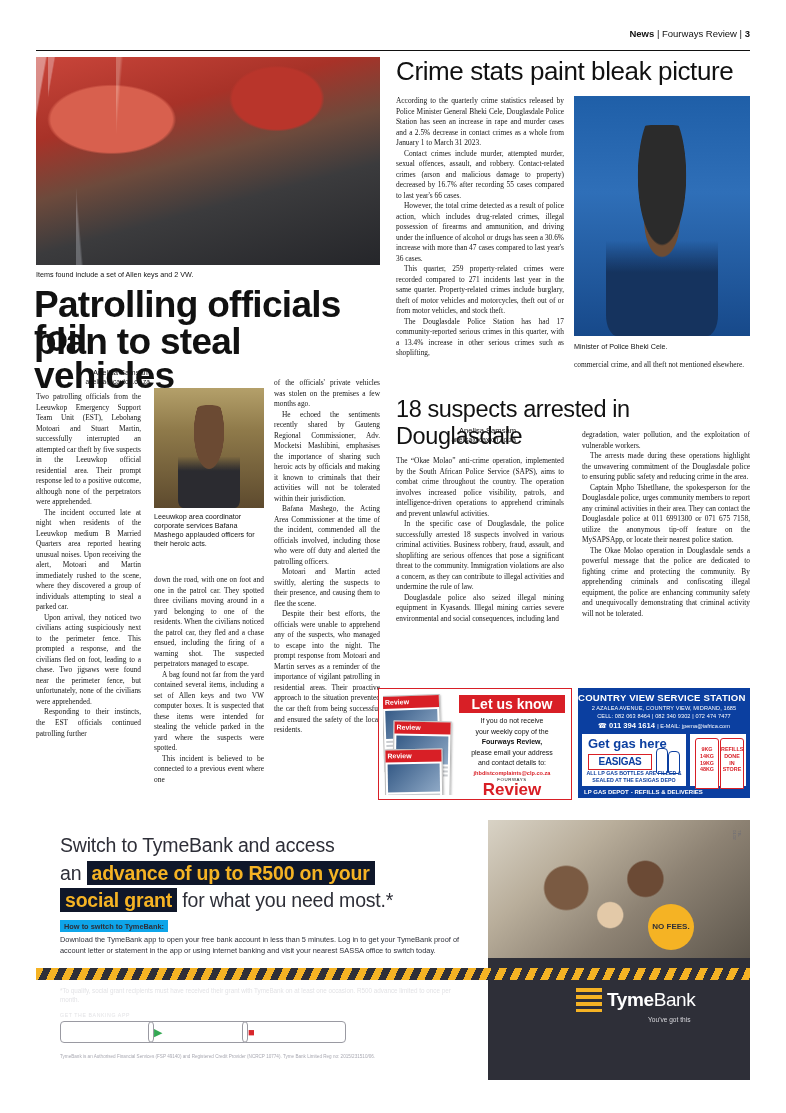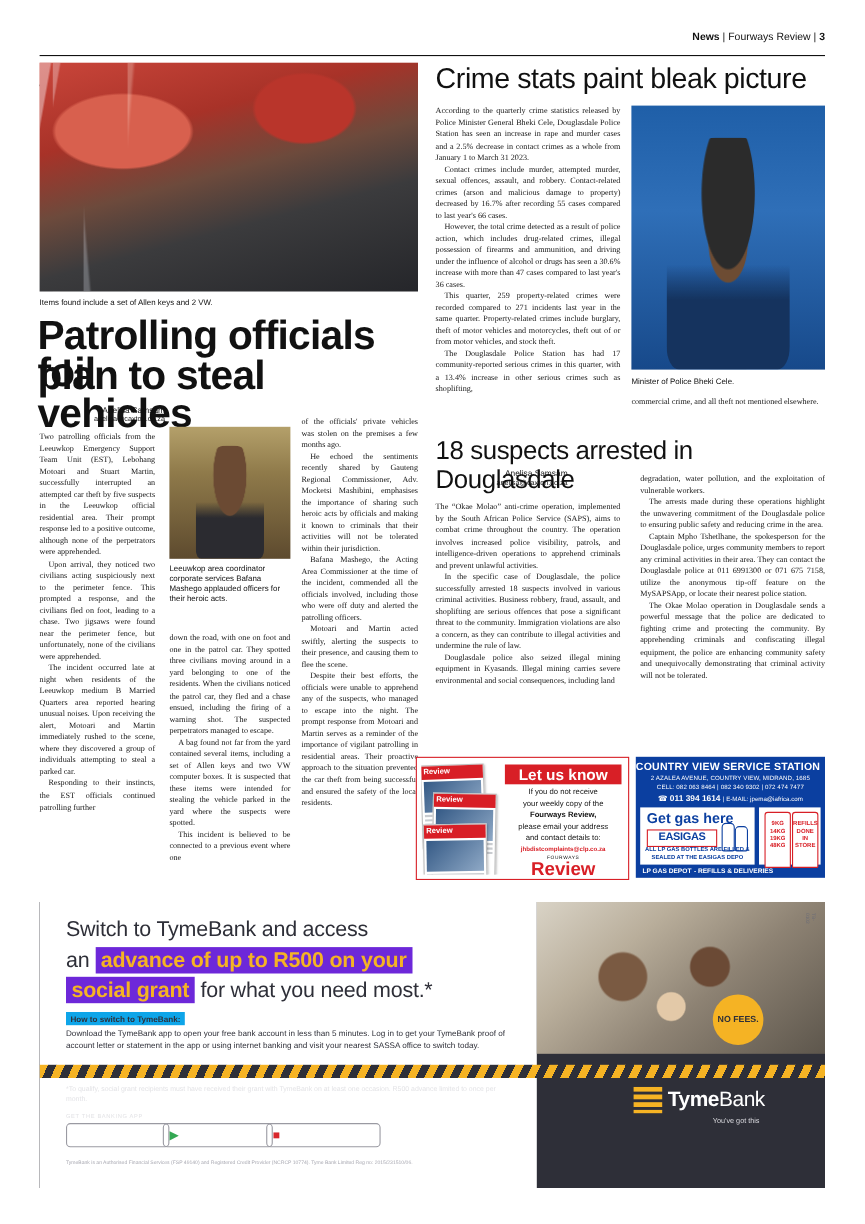--- a/index.html
+++ b/index.html
@@ -83,21 +83,21 @@
   .ad-tyme{position:absolute;background:#2e2f38;overflow:hidden;}
   .tyme-photo{position:absolute;right:0;top:0;width:262px;height:138px;
      background:linear-gradient(140deg,#d9d3c6 0%,#b9ae9b 30%,#8d8273 60%,#5d564c 100%);}
   .tyme-photo::after{content:"";position:absolute;left:8%;top:18%;width:84%;height:82%;
      background:radial-gradient(circle at 26% 38%,#7a5a42 0 12%,rgba(0,0,0,0) 13%),
                 radial-gradient(circle at 62% 30%,#6b4a35 0 11%,rgba(0,0,0,0) 12%),
                 radial-gradient(circle at 46% 62%,#e3c9a8 0 9%,rgba(0,0,0,0) 10%);}
   .tyme-top{position:absolute;left:0;top:0;right:262px;bottom:0;background:#fff;}
   .tyme-h{position:absolute;font-family:"Liberation Sans",sans-serif;font-size:19.5px;color:#2e2f38;
           line-height:1.42;letter-spacing:-.2px;}
-  .tyme-h .mark{background:#6d28d9;color:#f5b324;padding:1px 5px;font-weight:bold;}
+  .tyme-h .mark{background:#0f172a;color:#f5b324;padding:1px 5px;font-weight:bold;}
   .tyme-how{position:absolute;background:#0ea5e9;color:#2e2f38;font-family:"Liberation Sans",sans-serif;
             font-weight:bold;font-size:7.4px;padding:1.5px 4px;}
   .tyme-body{position:absolute;font-family:"Liberation Sans",sans-serif;font-size:7.4px;color:#2e2f38;line-height:1.55;}
   .chev{position:absolute;height:12px;background:repeating-linear-gradient(115deg,#f5b324 0 7px,#2e2f38 7px 14px);}
   .tyme-disc{position:absolute;font-family:"Liberation Sans",sans-serif;font-size:6.3px;color:#e3e3e6;line-height:1.5;}
   .tyme-get{position:absolute;font-family:"Liberation Sans",sans-serif;font-size:5.2px;color:#e3e3e6;letter-spacing:.6px;}
   .store{position:absolute;border:1px solid #9a9aa2;border-radius:4px;height:20px;display:flex;align-items:center;gap:3px;padding:0 5px;}
   .store .g{font-size:11px;color:#fff;line-height:1;}
   .store .t{font-family:"Liberation Sans",sans-serif;color:#fff;line-height:1.05;}
   .store .t .s1{display:block;font-size:3.6px;letter-spacing:.2px;}
@@ -137,22 +137,22 @@
   <div class="hl" style="left:34px;top:288px;width:352px;font-size:37px;">Patrolling officials foil</div>
   <div class="hl" style="left:34px;top:325px;width:352px;font-size:37px;">plan to steal vehicles</div>
 
   <div class="byline" style="left:40px;top:368px;width:110px;">
     <div>Anelisa Samsam</div>
     <div style="font-size:6.6px;">anelisa@caxton.co.za</div>
   </div>
 
   <div class="col" style="left:36px;top:392px;width:105px;height:400px;">
     <p class="first">Two patrolling officials from the Leeuwkop Emergency Support Team Unit (EST), Lebohang Motoari and Stuart Martin, successfully interrupted an attempted car theft by five suspects in the Leeuwkop official residential area. Their prompt response led to a positive outcome, although none of the perpetrators were apprehended.</p>
+    <p>The incident occurred late at night when residents of the Leeuwkop medium B Married Quarters area reported hearing unusual noises. Upon receiving the alert, Motoari and Martin immediately rushed to the scene, where they discovered a group of individuals attempting to steal a parked car.</p>
     <p>Upon arrival, they noticed two civilians acting suspiciously next to the perimeter fence. This prompted a response, and the civilians fled on foot, leading to a chase. Two jigsaws were found near the perimeter fence, but unfortunately, none of the civilians were apprehended.</p>
-    <p>The incident occurred late at night when residents of the Leeuwkop medium B Married Quarters area reported hearing unusual noises. Upon receiving the alert, Motoari and Martin immediately rushed to the scene, where they discovered a group of individuals attempting to steal a parked car.</p>
     <p>Responding to their instincts, the EST officials continued patrolling further</p>
   </div>
 
   <div class="photo ph-mashego" style="left:154px;top:388px;width:110px;height:120px;"></div>
   <div class="cap" style="left:154px;top:512px;width:110px;">Leeuwkop area coordinator corporate services Bafana Mashego applauded officers for their heroic acts.</div>
 
   <div class="col" style="left:154px;top:575px;width:110px;height:220px;">
     <p class="first">down the road, with one on foot and one in the patrol car. They spotted three civilians moving around in a yard belonging to one of the residents. When the civilians noticed the patrol car, they fled and a chase ensued, including the firing of a warning shot. The suspected perpetrators managed to escape.</p>
     <p>A bag found not far from the yard contained several items, including a set of Allen keys and two VW computer boxes. It is suspected that these items were intended for stealing the vehicle parked in the yard where the suspects were spotted.</p>
     <p>This incident is believed to be connected to a previous event where one</p>

